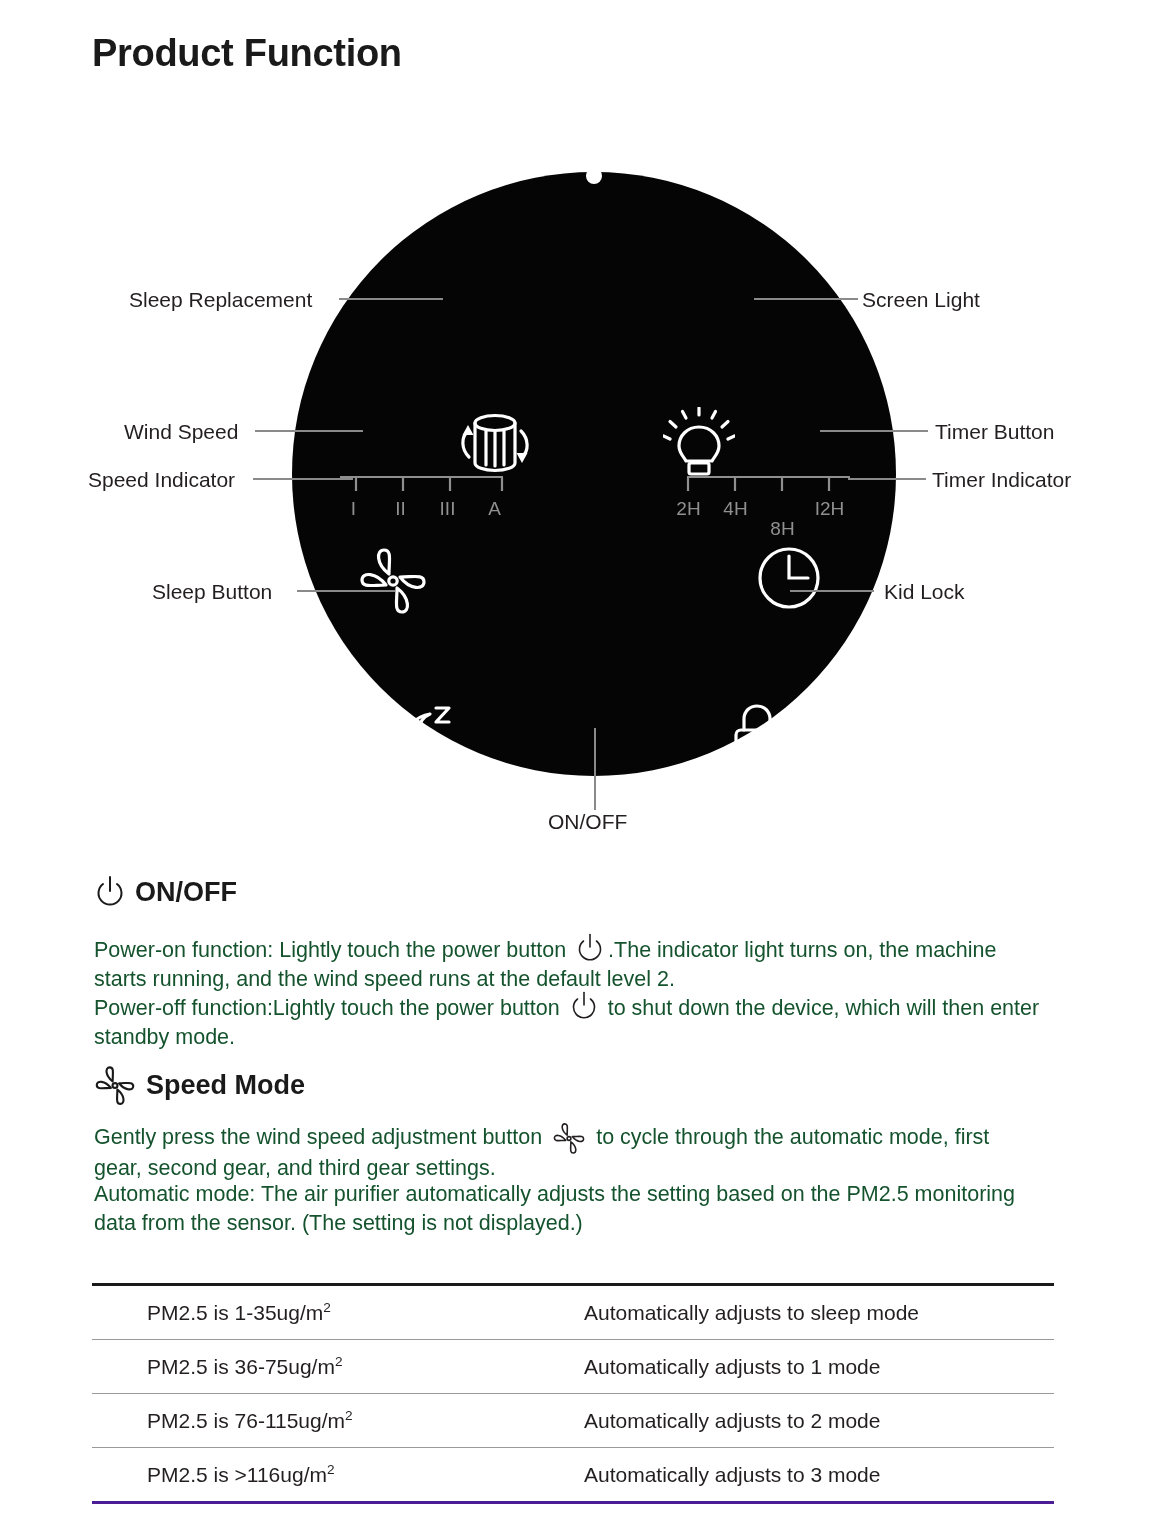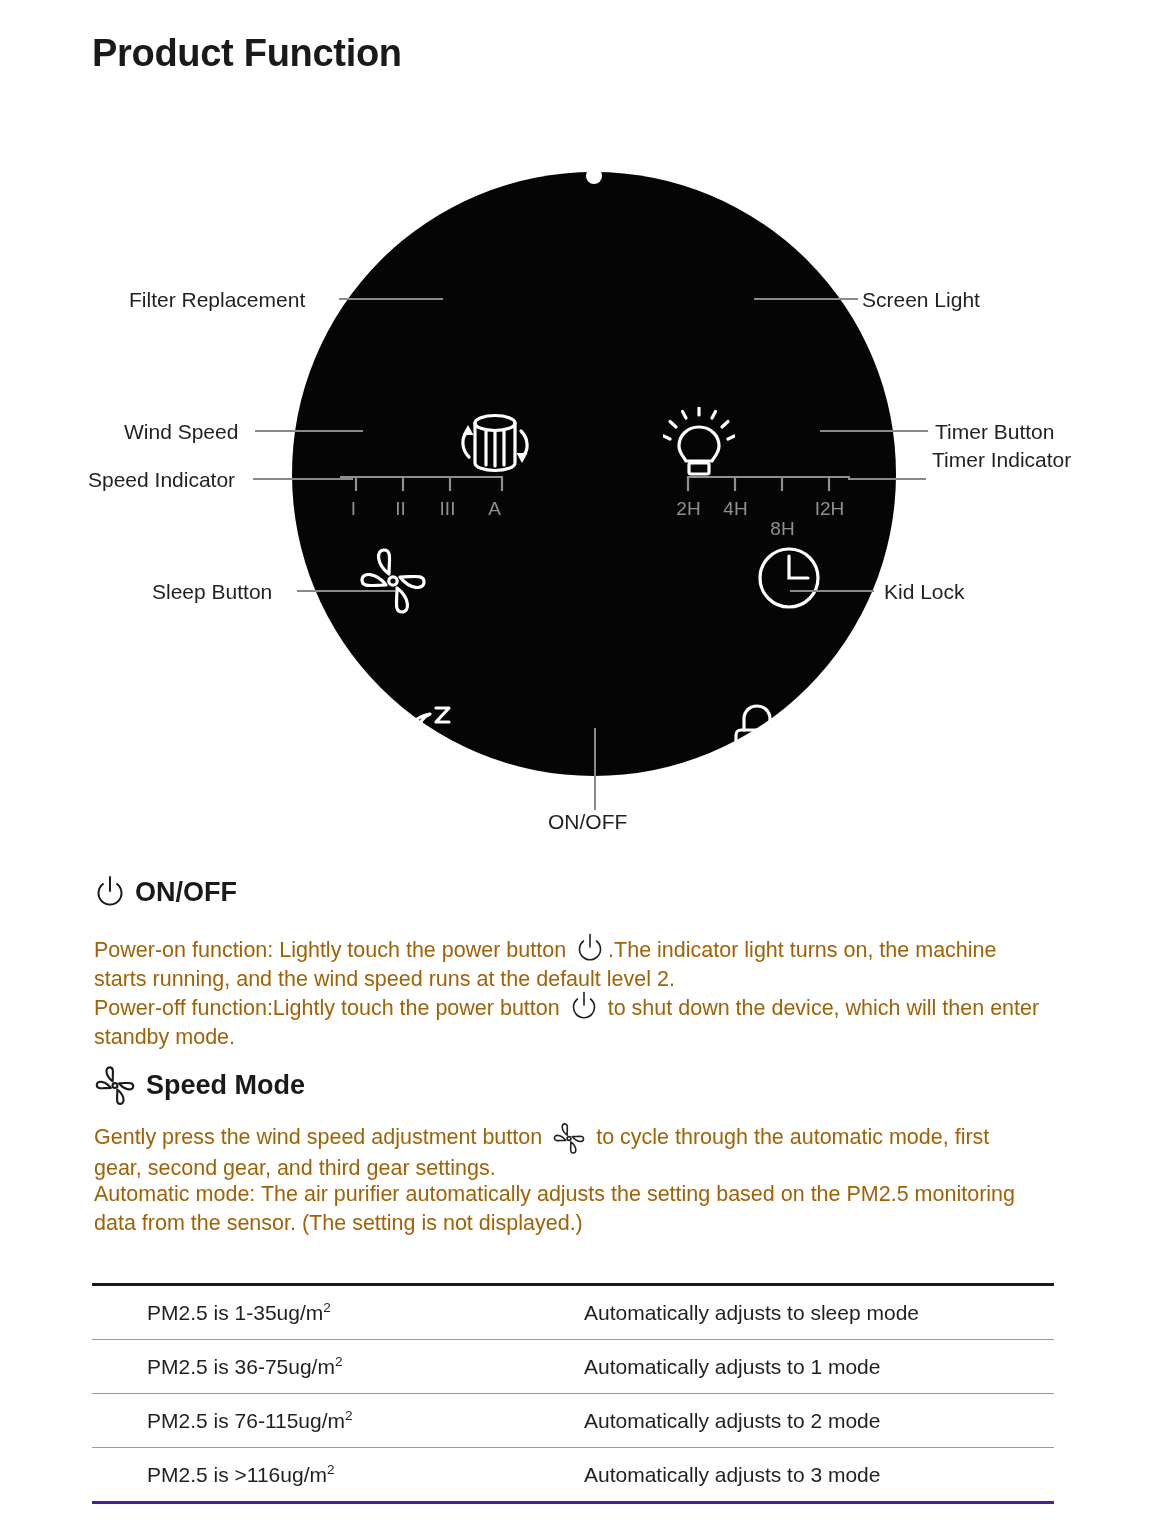--- a/index.html
+++ b/index.html
@@ -92,21 +92,21 @@
     align-items: center;
     gap: 10px;
     font-size: 27px;
     font-weight: bold;
     color: #1a1a1a;
   }
   .body-text {
     position: absolute;
     font-size: 21.5px;
     line-height: 29px;
-    color: #a16207;
+    color: #14532d;
   }
   .body-text .inline-icon {
     display: inline-block;
     vertical-align: -7px;
     margin: 0 4px;
   }
 
   
   .pm-table {
     position: absolute;
@@ -128,21 +128,21 @@
 </head>
 <body>
 
 <div class="page-title">Product Function</div>
 
 <div class="diagram">
 
   <div class="panel-circle"></div>
   <div class="panel-notch"></div>
 
-  <div class="callout" style="left:129px; top:138px;">Filter Replacement</div>
+  <div class="callout" style="left:129px; top:138px;">Sleep Replacement</div>
   <div class="leader" style="left:339px; top:148px; width:104px;"></div>
   <svg class="panel-icon" style="left:455px; top:255px;" width="80" height="76" viewBox="0 0 80 76">
     <g fill="none" stroke="#ffffff" stroke-width="3.2" stroke-linecap="round" stroke-linejoin="round">
       <ellipse cx="40" cy="18" rx="20" ry="7.5"></ellipse>
       <path d="M20 18 L20 58 A20 7.5 0 0 0 60 58 L60 18"></path>
       <line x1="31" y1="26" x2="31" y2="60"></line>
       <line x1="40" y1="27" x2="40" y2="61"></line>
       <line x1="49" y1="26" x2="49" y2="60"></line>
       <path d="M14 52 C6 44 6 32 13 26"></path>
       <path d="M66 26 C74 34 74 46 67 52"></path>
@@ -215,21 +215,21 @@
       <line x1="149" y1="5" x2="149" y2="19"></line>
     </g>
   </svg>
   <div class="scale-labels" style="left:665px; top:348px; width:190px;">
     <span style="width:47px;">2H</span>
     <span style="width:47px;">4H</span>
     <span style="width:47px;margin-top:20px;">8H</span>
     <span style="width:47px;">I2H</span>
   </div>
   <div class="leader" style="left:848px; top:328px; width:78px;"></div>
-  <div class="callout" style="left:932px; top:298px;">Timer Indicator</div>
+  <div class="callout" style="left:932px; top:318px;">Timer Indicator</div>
 
   <div class="callout" style="left:152px; top:430px;">Sleep Button</div>
   <div class="leader" style="left:297px; top:440px; width:98px;"></div>
   <svg class="panel-icon" style="left:392px; top:552px;" width="70" height="66" viewBox="0 0 70 66">
     <g fill="none" stroke="#ffffff" stroke-width="3.2" stroke-linecap="round" stroke-linejoin="round">
       <path d="M38 12 C24 14 14 25 14 38 C14 50 23 59 35 59 C43 59 50 55 54 48 C38 50 26 40 27 27 C27.5 21 31 15 38 12 Z"></path>
       <path d="M44 6 L57 6 L44 20 L57 20"></path>
     </g>
   </svg>
 

